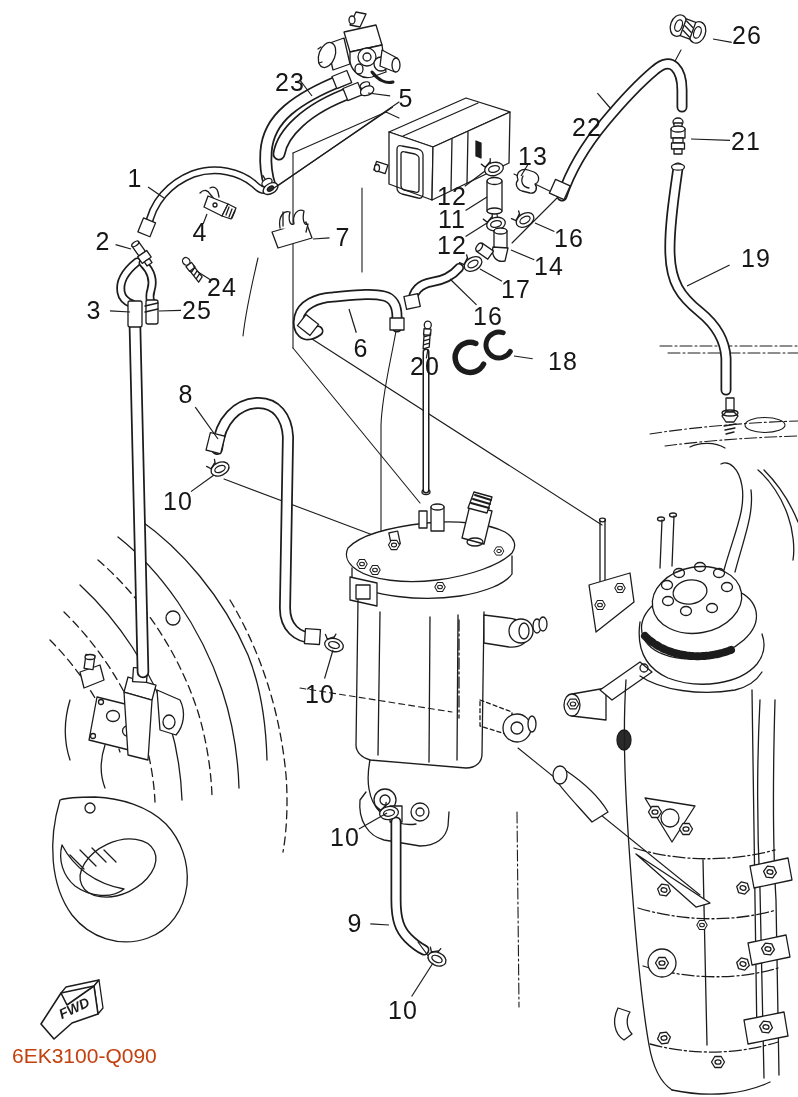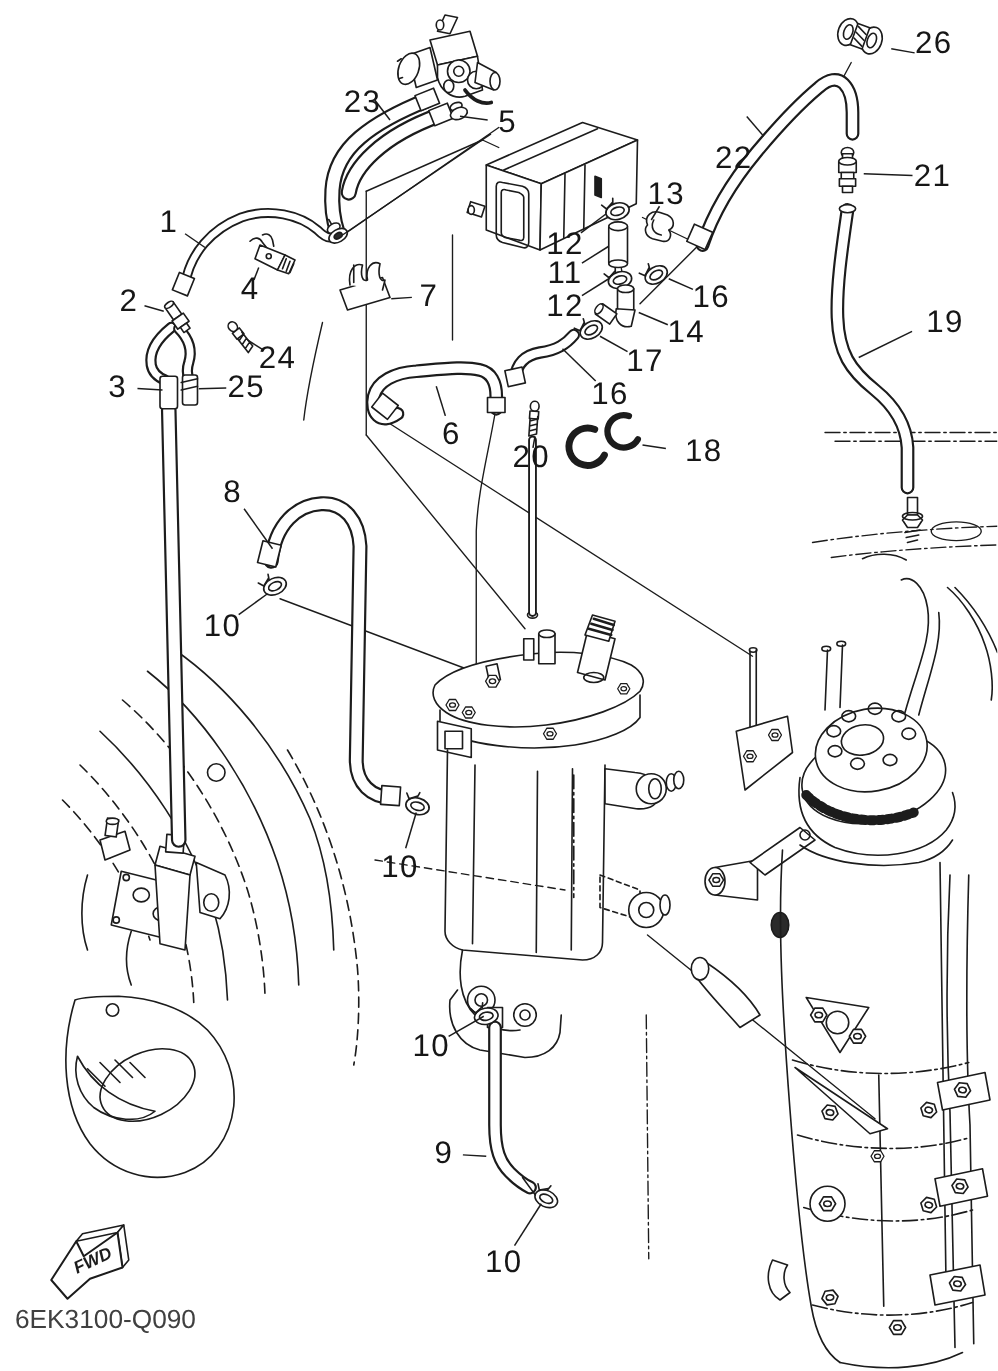--- a/index.html
+++ b/index.html
@@ -1,21 +1,21 @@
 <!DOCTYPE html>
 <html><head>
 <meta charset="utf-8">
 <style>
   html,body{margin:0;padding:0;background:#fff;}
   .stage{position:relative;width:798px;height:1097px;background:#fff;overflow:hidden;
          font-family:"Liberation Sans",sans-serif;}
   .stage svg{position:absolute;left:0;top:0;}
   .callout{position:absolute;transform:translate(-50%,-50%);font-size:25px;line-height:1;
            color:#161616;letter-spacing:1px;white-space:nowrap;}
-  .code-text{position:absolute;left:12px;top:1044px;font-size:21px;color:#404040;letter-spacing:0px;}
+  .code-text{position:absolute;left:12px;top:1044px;font-size:21px;color:#c2410c;letter-spacing:0px;}
   text{font-family:"Liberation Sans",sans-serif;}
 </style>
 </head>
 <body>
 
 <div class="stage">
 
 <svg width="798" height="1097" viewBox="0 0 798 1097">
 <defs>
   <g id="bolt">

